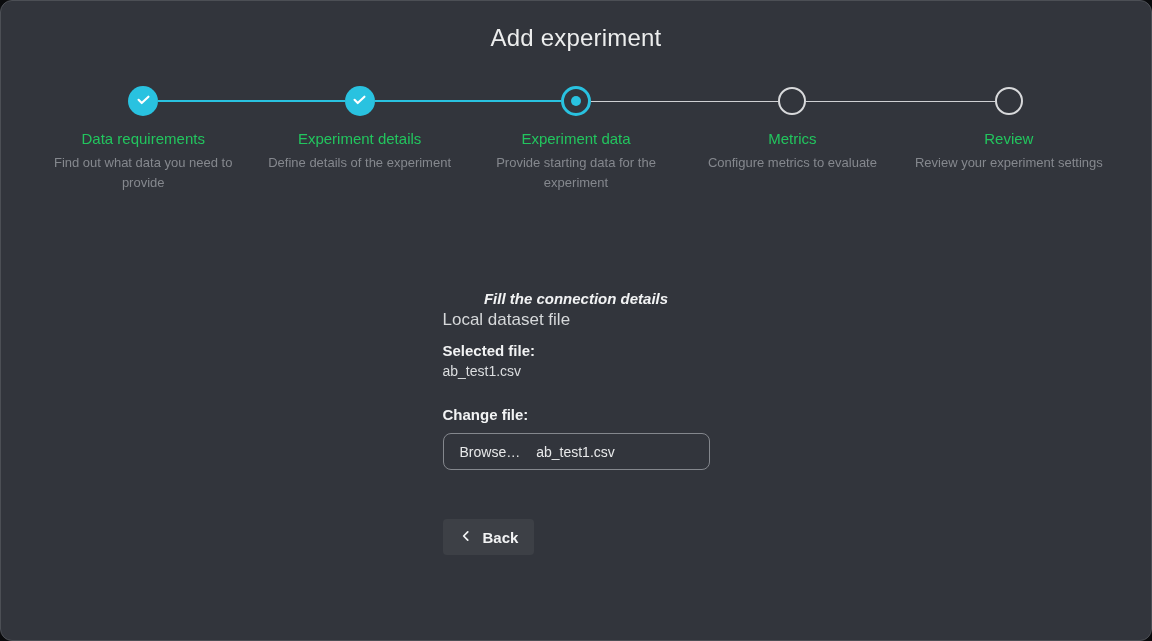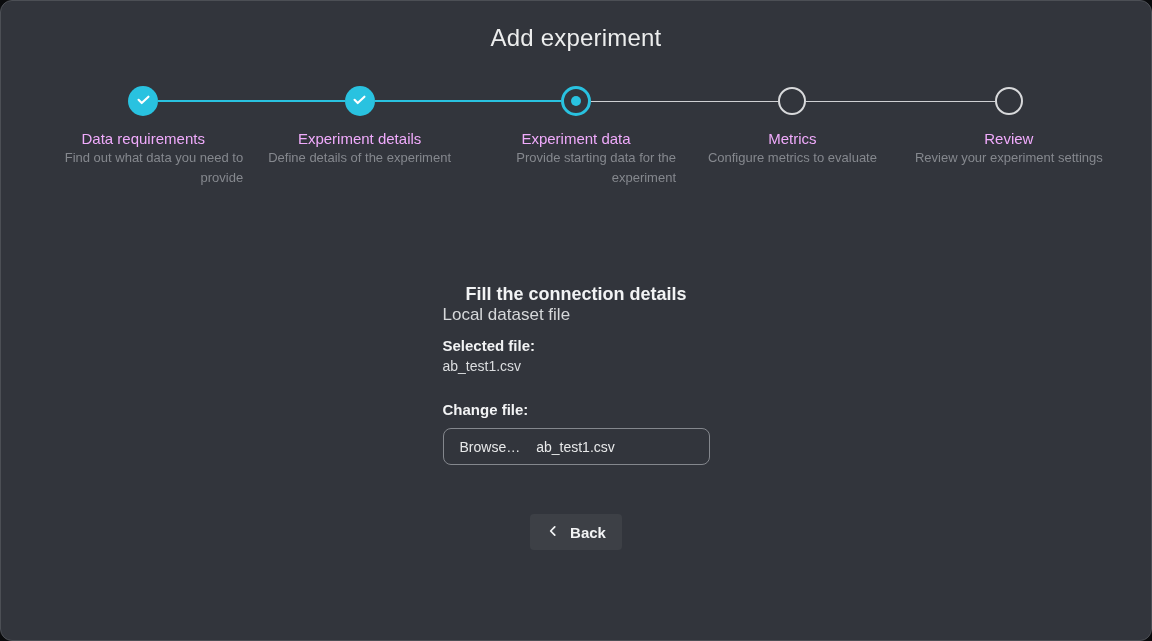--- a/index.html
+++ b/index.html
@@ -82,41 +82,43 @@
   }
   .circle.upcoming{
     width:28px;height:28px;
     border:2px solid #d8d9db;
     background:transparent;
   }
   .step-label{
     margin-top:12px;
     font-size:15px;
     line-height:19px;
-    color:#f0abfc;
+    color:#22c55e;
     text-align:center;
   }
   .step-desc{
+    margin-top:5px;
     font-size:13px;
     line-height:20px;
     color:var(--text-gray);
-    text-align:right;
+    text-align:center;
     max-width:200px;
   }
   
   .form-area{
     width:267px;
     margin:96px auto 0;
   }
   .form-heading{
     text-align:center;
-    font-size:18px;
+    font-size:15px;
     font-weight:700;
     line-height:20px;
     color:var(--text-bright);
+    font-style:italic;
   }
   .section-label{
     font-size:17px;
     font-weight:400;
     line-height:22px;
     color:var(--text-light);
   }
   .field-label{
     font-size:15px;
     font-weight:700;
@@ -149,21 +151,20 @@
     color:#e8e9ea;
   }
   .file-input .filename{
     font-size:14px;
     color:#e8e9ea;
   }
   
   .actions{
     margin-top:49px;
     display:flex;
-    justify-content:center;
     gap:2px;
   }
   .btn{
     height:36px;
     border:none;
     border-radius:4px;
     display:flex;
     align-items:center;
     gap:10px;
     padding:0 16px;

